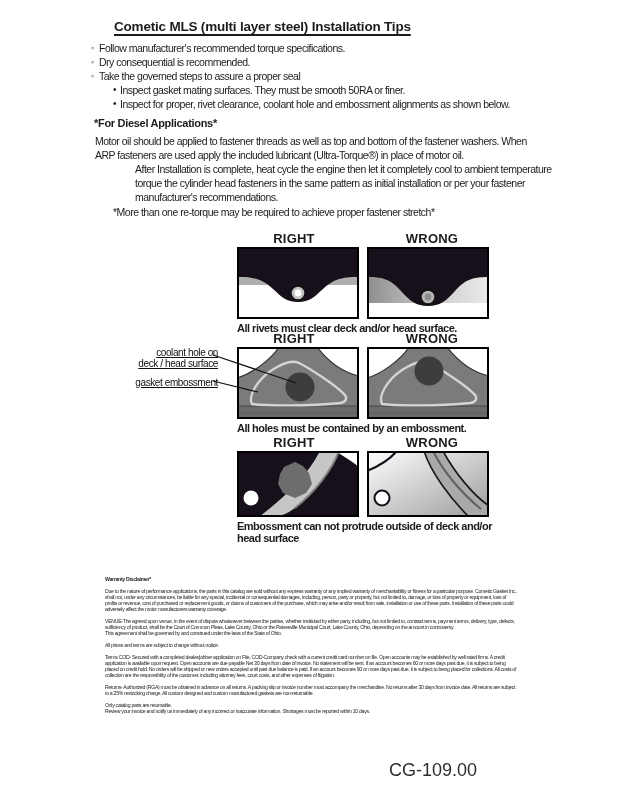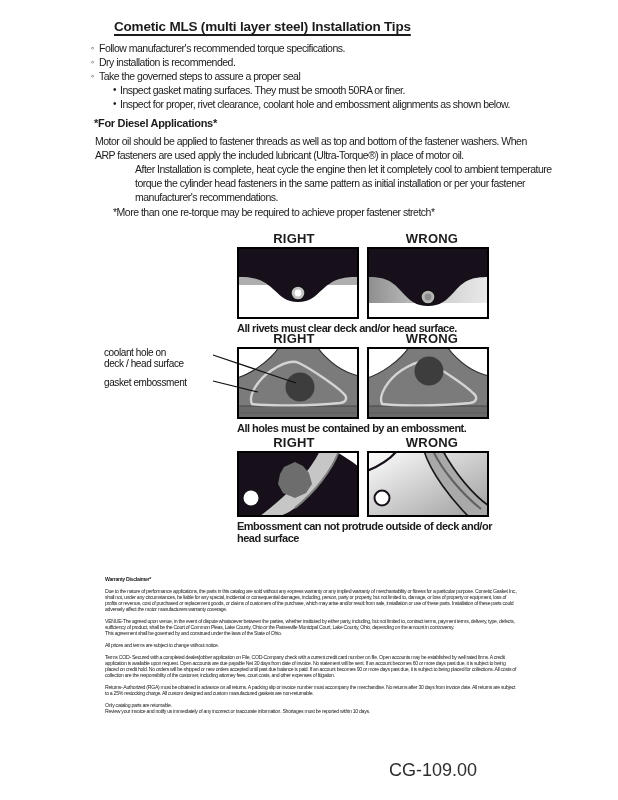--- a/index.html
+++ b/index.html
@@ -30,22 +30,22 @@
   .fig{position:absolute;left:237px;width:252px;}
   .fig-heads{display:flex;gap:24px;margin-bottom:1px;}
   .fig-head{width:122px;text-align:center;font-size:13px;font-weight:700;letter-spacing:0.2px;}
   .fig-panels{display:flex;gap:8px;}
   .fig-panels svg{display:block;}
   .fig-caption{
     font-size:11px;font-weight:700;letter-spacing:-0.5px;line-height:12px;margin-top:3px;white-space:nowrap;
   }
   .fig-caption.wrap{white-space:normal;width:262px;}
   .anno{
-    position:absolute;left:104px;width:101px;text-align:left;
-    font-size:10px;line-height:11px;letter-spacing:-0.4px;color:#111;
+    position:absolute;left:117px;width:101px;text-align:right;
+    font-size:10px;line-height:11px;letter-spacing:-0.4px;color:#111;text-decoration:underline;
   }
   
   .legal{
     left:105px;top:576px;width:414px;
     font-size:5.2px;line-height:6px;letter-spacing:-0.3px;color:#242424;
   }
   .legal p{margin:0 0 6px 0;}
   .legal p.tight{margin-bottom:0;}
   .legal .lg-head{font-weight:700;margin-bottom:6px;}
   .footer-code{left:389px;top:760px;font-size:18px;letter-spacing:0;color:#2e2e2e;white-space:nowrap;}
@@ -57,21 +57,21 @@
 
   <div class="abs doc-title">Cometic MLS (multi layer steel) Installation Tips</div>
 
   <div class="abs tips bodytxt">
     <div class="tip-row">
       <span class="marker">◦</span>
       <span>Follow manufacturer's recommended torque specifications.</span>
     </div>
     <div class="tip-row">
       <span class="marker">◦</span>
-      <span>Dry installation is recommended.</span>
+      <span>Dry consequential is recommended.</span>
     </div>
     <div class="tip-row">
       <span class="marker">◦</span>
       <span>Take the governed steps to assure a proper seal</span>
     </div>
     <div class="tip-row sub">
       <span class="marker">•</span>
       <span>Inspect gasket mating surfaces.  They must be smooth 50RA or finer.</span>
     </div>
     <div class="tip-row sub">

